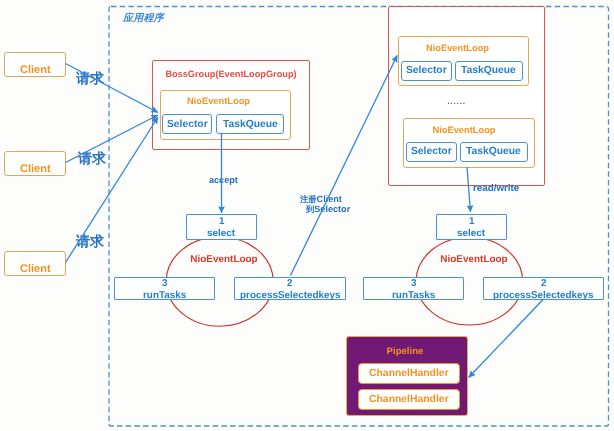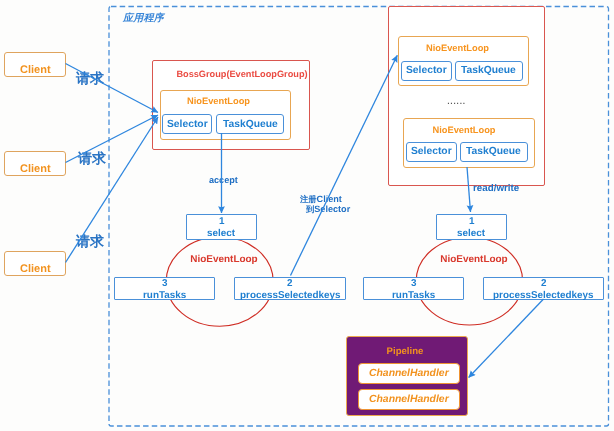--- a/index.html
+++ b/index.html
@@ -33,21 +33,21 @@
        justify-content:flex-start;line-height:1;padding-top:1.3px;}
   .step .n{font-size:9.9px;margin-bottom:2.2px;}
   .step.tall{padding-top:2.0px;}
   .loop-name{position:absolute;color:#d9382c;font-weight:bold;font-size:9.95px;
        text-align:center;line-height:1;}
   .pipe{position:absolute;box-sizing:border-box;border:1.2px solid #eda94d;
        border-radius:3px;background:#701a75;}
   .pipe-title{position:absolute;width:100%;text-align:center;color:#f2921e;
        font-weight:bold;font-size:9.6px;}
   .handler{border:1.3px solid #ef9433;border-radius:4px;color:#f2921e;
-       font-weight:bold;font-size:10.4px;font-style:italic;}
+       font-weight:bold;font-size:10.4px;}
   .flab{position:absolute;color:#1f6fc4;font-weight:bold;font-size:9.1px;
        white-space:nowrap;line-height:1;}
   .cjk{font-size:8.3px;}
   .clab{position:absolute;color:#2a74c4;font-weight:bold;font-size:14px;
        white-space:nowrap;line-height:1;}
   .dots{position:absolute;color:#444;font-size:8px;line-height:1;letter-spacing:-1.7px;
        font-family:"DejaVu Sans Mono",monospace;}
 </style>
 </head>
 <body>
@@ -71,21 +71,21 @@
     <span>Client</span>
   </div>
   <div class="box client" style="left:3.5px;top:250.5px;width:62px;height:24.5px;">
     <span>Client</span>
   </div>
 
   <div class="clab" style="left:75.5px;top:70.5px;">请求</div>
   <div class="clab" style="left:78px;top:150.8px;">请求</div>
   <div class="clab" style="left:76px;top:233.7px;">请求</div>
 
-  <div class="grp" style="left:152px;top:60px;width:158px;height:89.5px;padding-left:11px;">
+  <div class="grp" style="left:152px;top:60px;width:158px;height:89.5px;">
     <div class="grp-title" style="top:7.5px;">BossGroup(EventLoopGroup)</div>
     <div class="loop" style="left:7px;top:29px;width:131px;height:50px;">
       <div class="loop-title" style="top:5.2px;left:-7px;">NioEventLoop</div>
       <div class="box cell" style="left:1.2px;top:22.7px;width:50px;height:20px;">
         <span>Selector</span>
       </div>
       <div class="box cell" style="left:54.6px;top:22.7px;width:68px;height:20px;">
         <span>TaskQueue</span>
       </div>
     </div>

